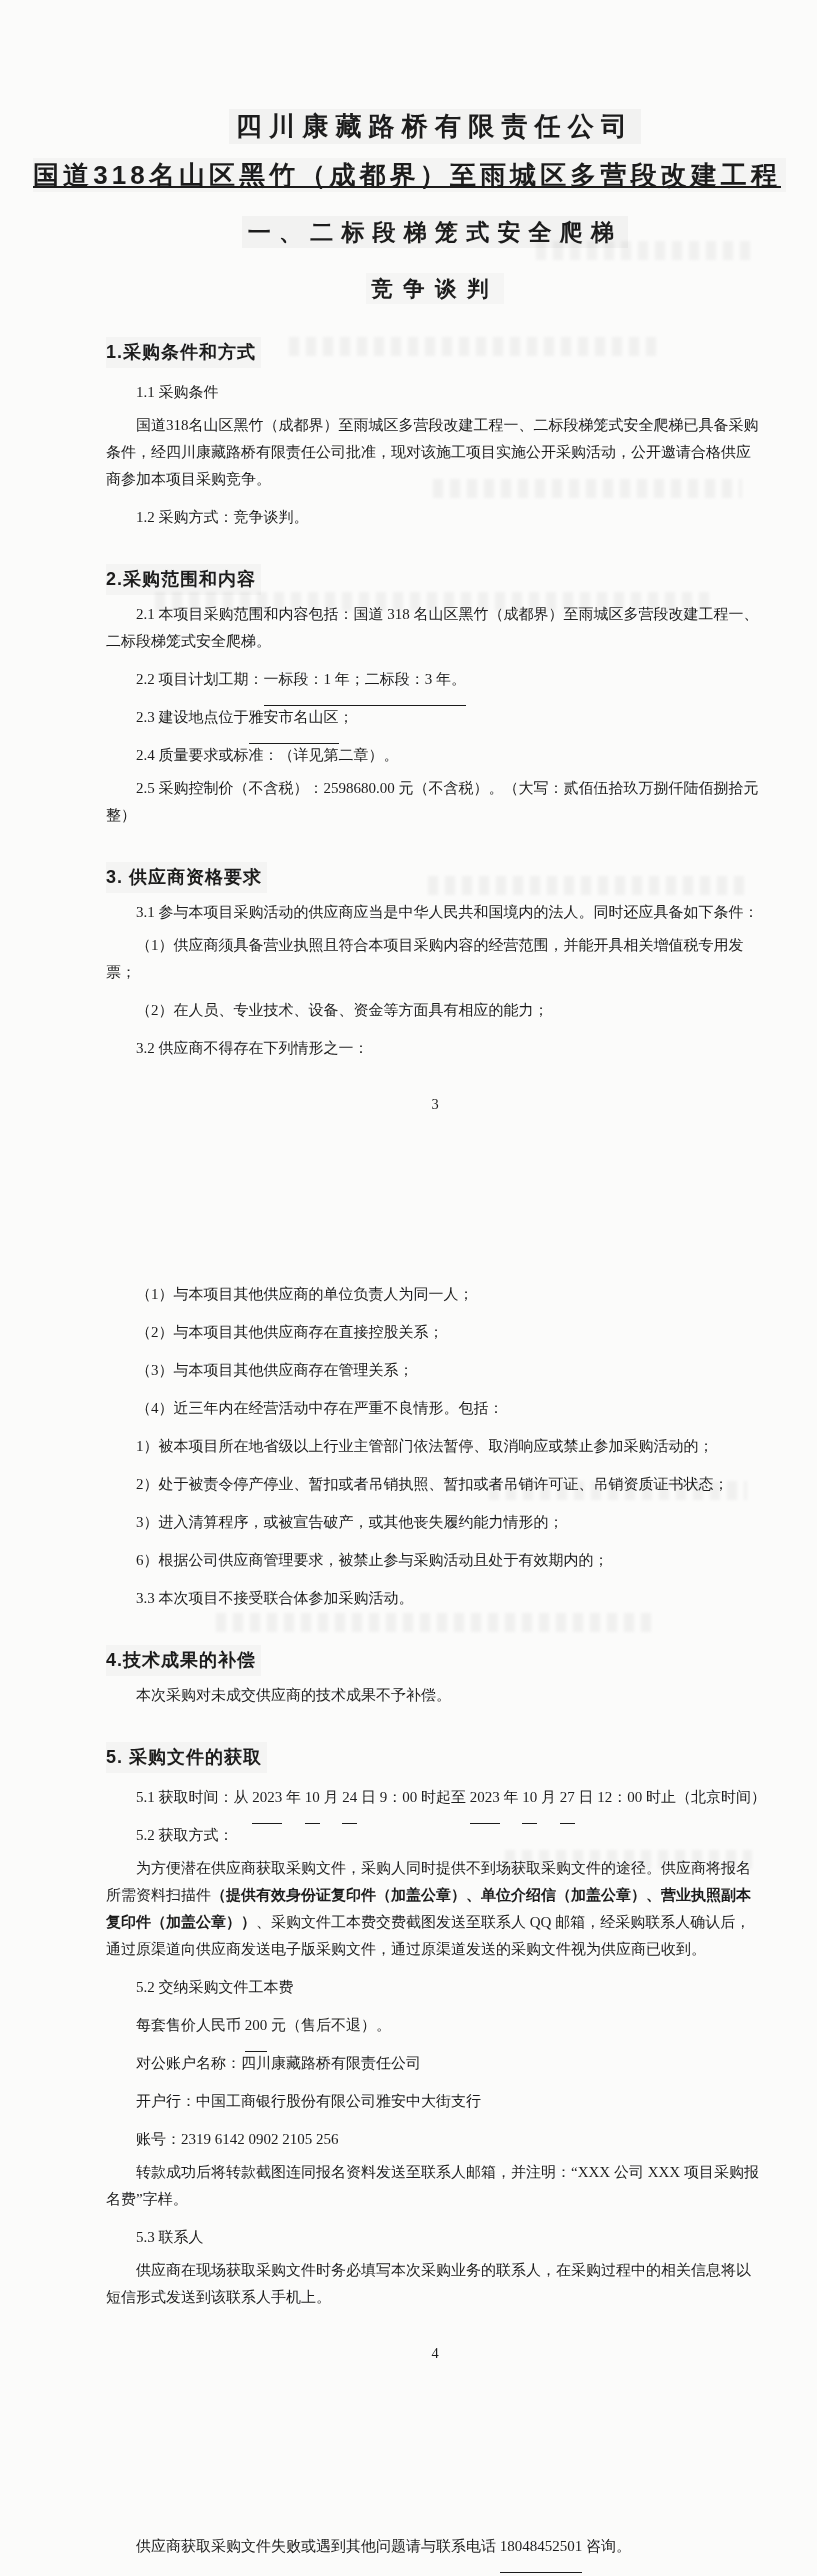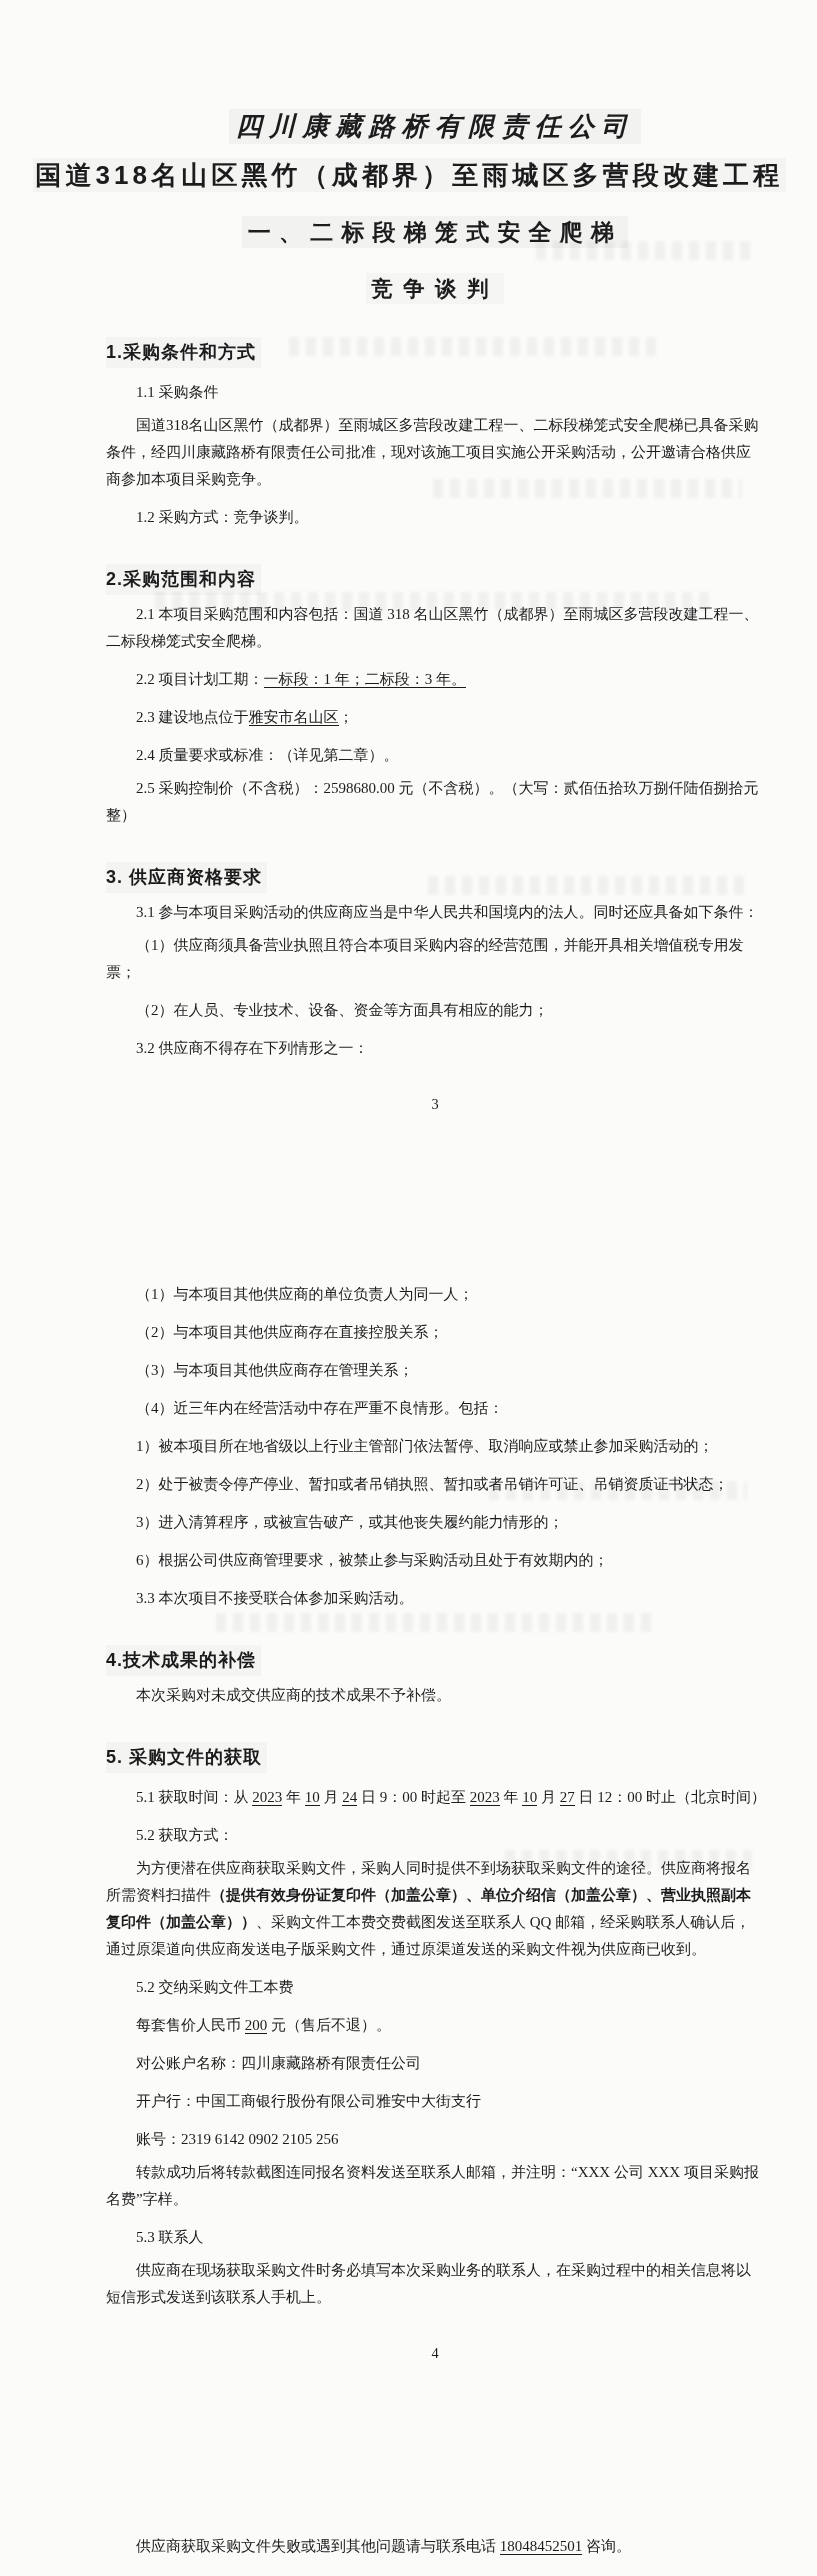--- a/index.html
+++ b/index.html
@@ -8,39 +8,39 @@
     width:818px;height:3469px;position:relative;overflow:hidden;
     background:#fbfbfa;color:#1c1c1c;
     font-family:"Liberation Serif","DejaVu Serif",serif;
   }
   .doc{position:absolute;inset:0;}
   #content{padding:109px 54px 0 106px;position:relative;z-index:1;}
   .blk{font-size:15px;line-height:27px;}
   
   .t1{font-family:"Liberation Sans","DejaVu Sans",sans-serif;font-weight:bold;
       font-size:26px;line-height:33px;letter-spacing:7.2px;text-align:center;
-      display:table;margin:0 auto;padding:1px 7.2px;background:rgba(70,70,70,.05);font-style:italic;}
+      display:table;margin:0 auto;padding:1px 7.2px;background:rgba(70,70,70,.05);}
   .t2{font-family:"Liberation Sans","DejaVu Sans",sans-serif;font-weight:bold;
-      font-size:26px;line-height:34px;letter-spacing:4.1px;text-align:center;
-      margin:14.4px -21.6px 0 -73px;background:rgba(70,70,70,.04);}
+      font-size:26px;line-height:34px;letter-spacing:4.1px;
+      margin:14.4px -21.6px 0 -73px;background:rgba(70,70,70,.04);text-decoration:underline;}
   .t3{font-family:"Liberation Sans","DejaVu Sans",sans-serif;font-weight:bold;
       font-size:23px;line-height:30px;letter-spacing:8.2px;text-align:center;
       display:table;margin:24px auto 0;padding:1px 6.2px;background:rgba(70,70,70,.05);}
   .sub{font-family:"Liberation Sans","DejaVu Sans",sans-serif;font-weight:600;
       font-size:21.6px;line-height:29px;letter-spacing:10.3px;text-align:center;
       display:table;margin:25px auto 0;padding:1px 5.2px;background:rgba(70,70,70,.03);}
   
   .h{font-family:"Liberation Sans","DejaVu Sans",sans-serif;font-weight:bold;
      font-size:18px;line-height:29px;letter-spacing:1px;margin-top:33px;
      display:table;padding:1px 5.2px 1px 0;background:rgba(70,70,70,.035);}
   
   .ln{text-indent:30px;margin-top:11px;}
   .para{text-indent:30px;margin-top:6px;}
   .nowrap{white-space:nowrap;}
-  .u{border-bottom:1.5px solid #1b1b1b;padding-bottom:0;}
+  .u{border-bottom:1.5px solid #1b1b1b;padding-bottom:18px;}
   .b{font-weight:bold;}
   .pg{text-align:center;font-size:14.4px;margin-top:29px;text-indent:0;}
   .sp-a{height:152px;}
   .sp-b{height:155px;}
   
   .ghost{position:absolute;height:18.5px;pointer-events:none;z-index:0;
     background:repeating-linear-gradient(90deg,rgba(110,110,110,.20) 0 10.3px,rgba(110,110,110,0) 10.3px 17px);
     filter:blur(1.5px);opacity:.38;}
 </style>
 </head>

